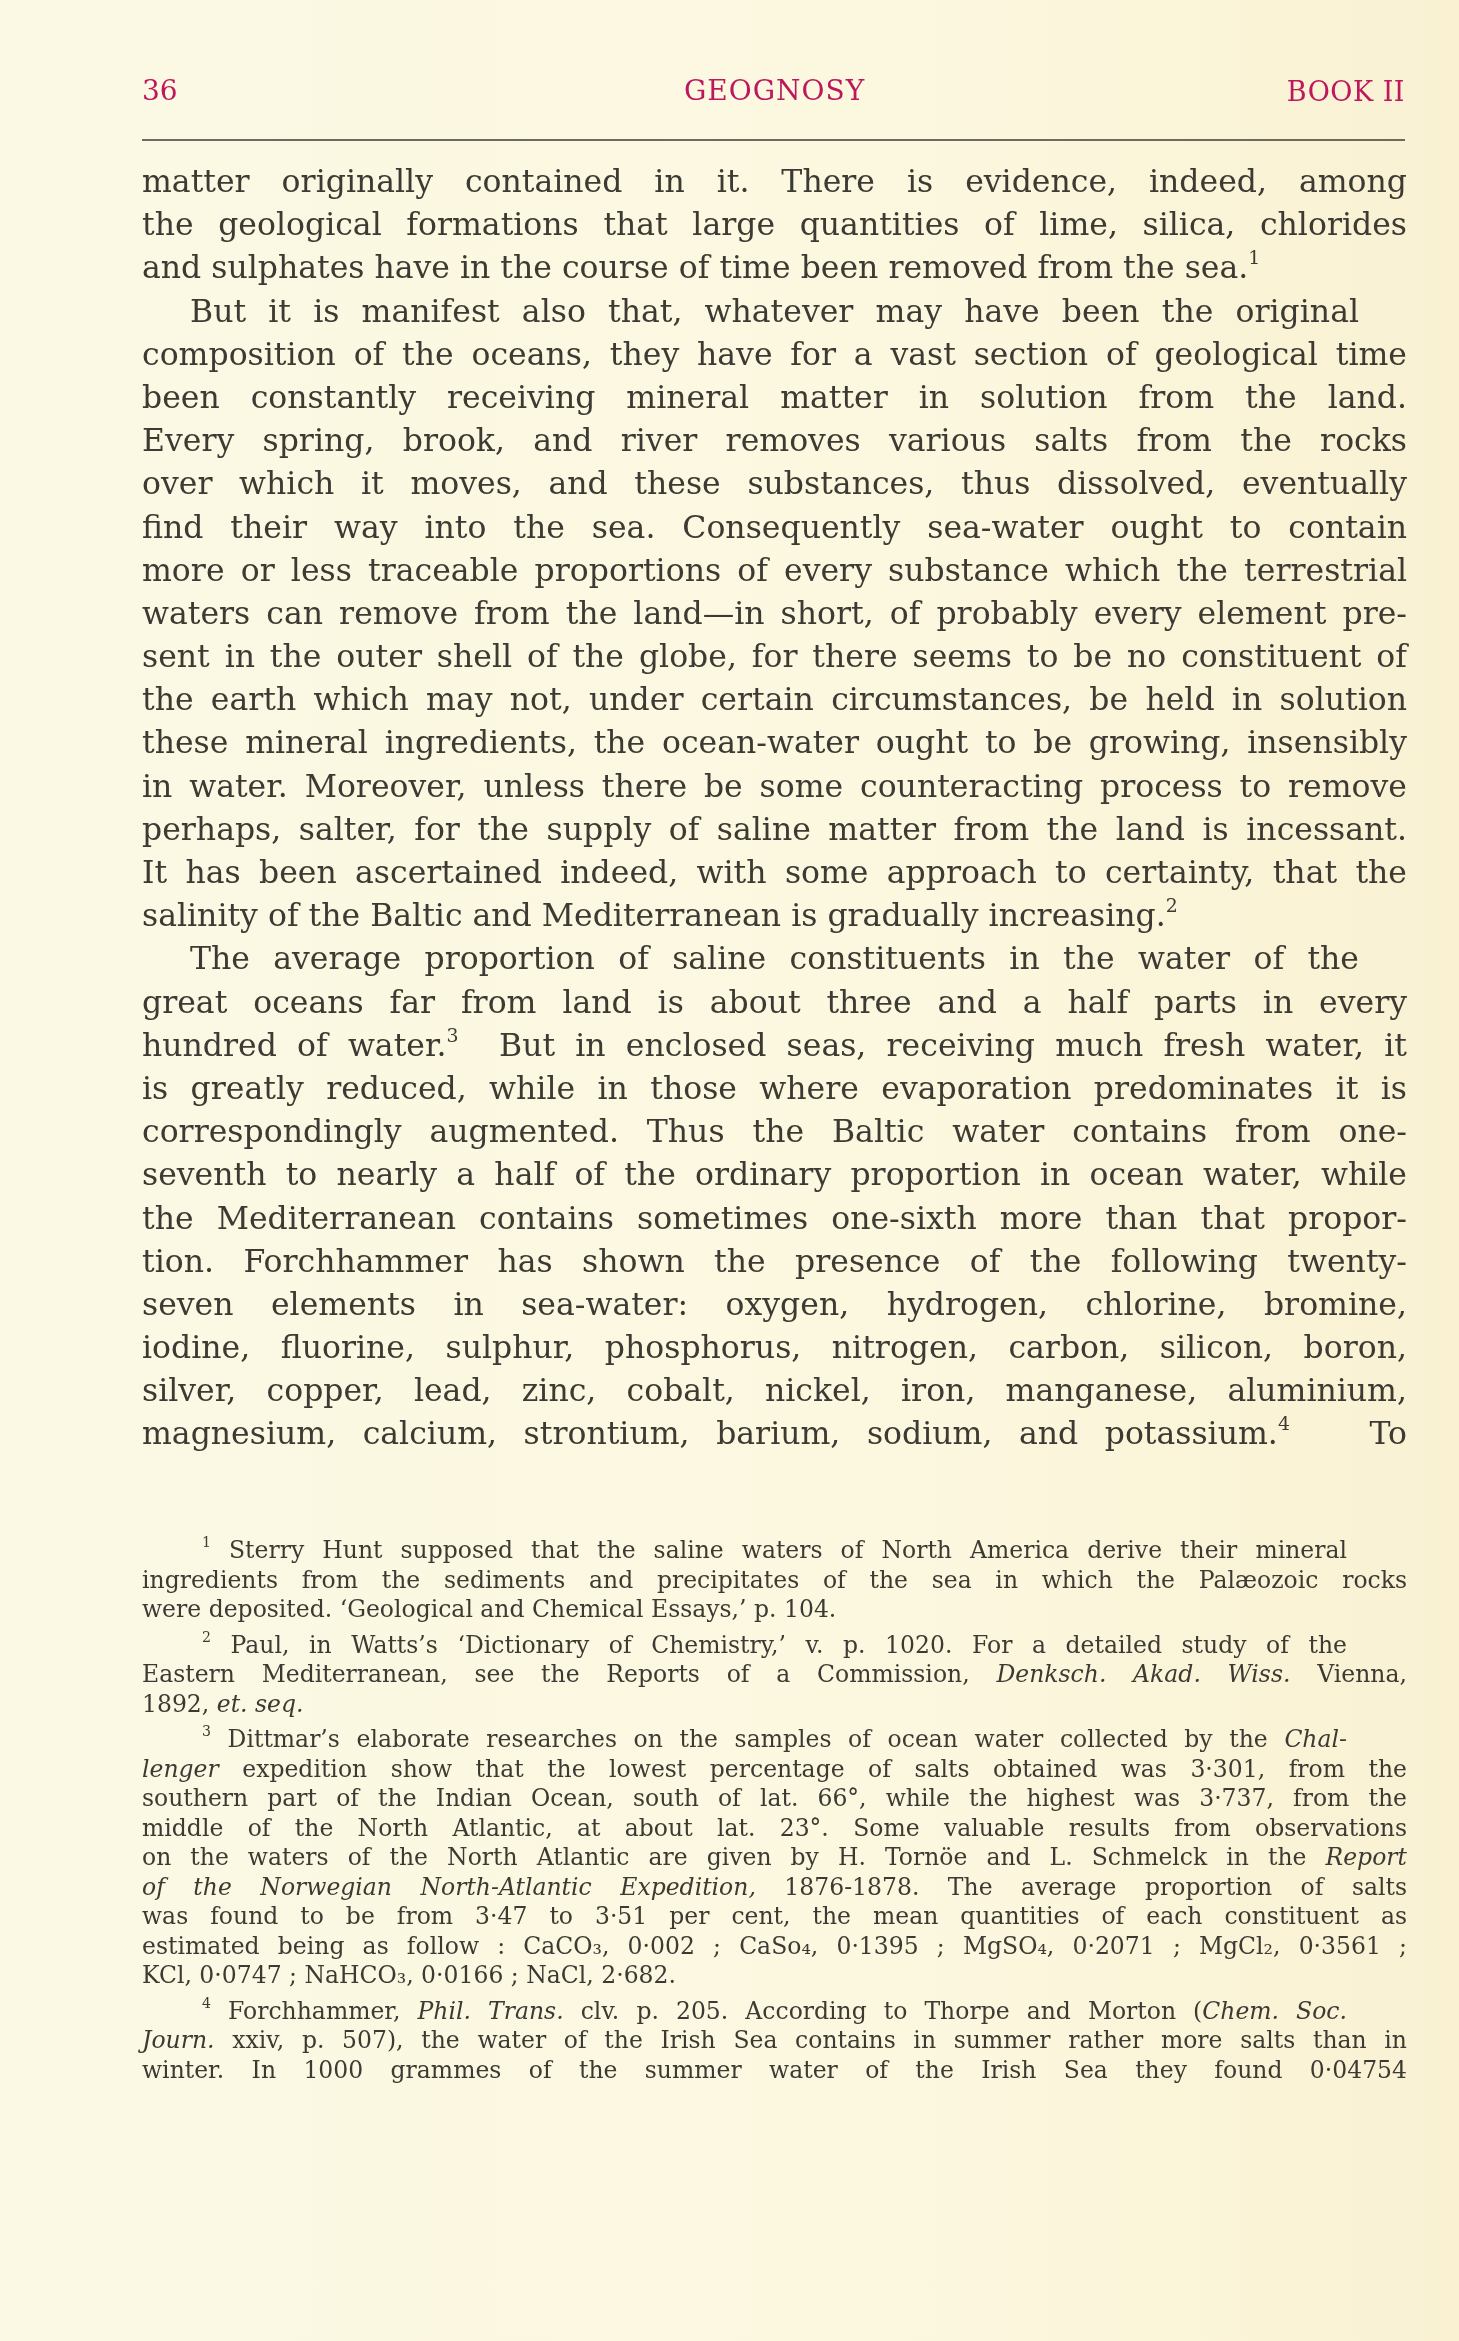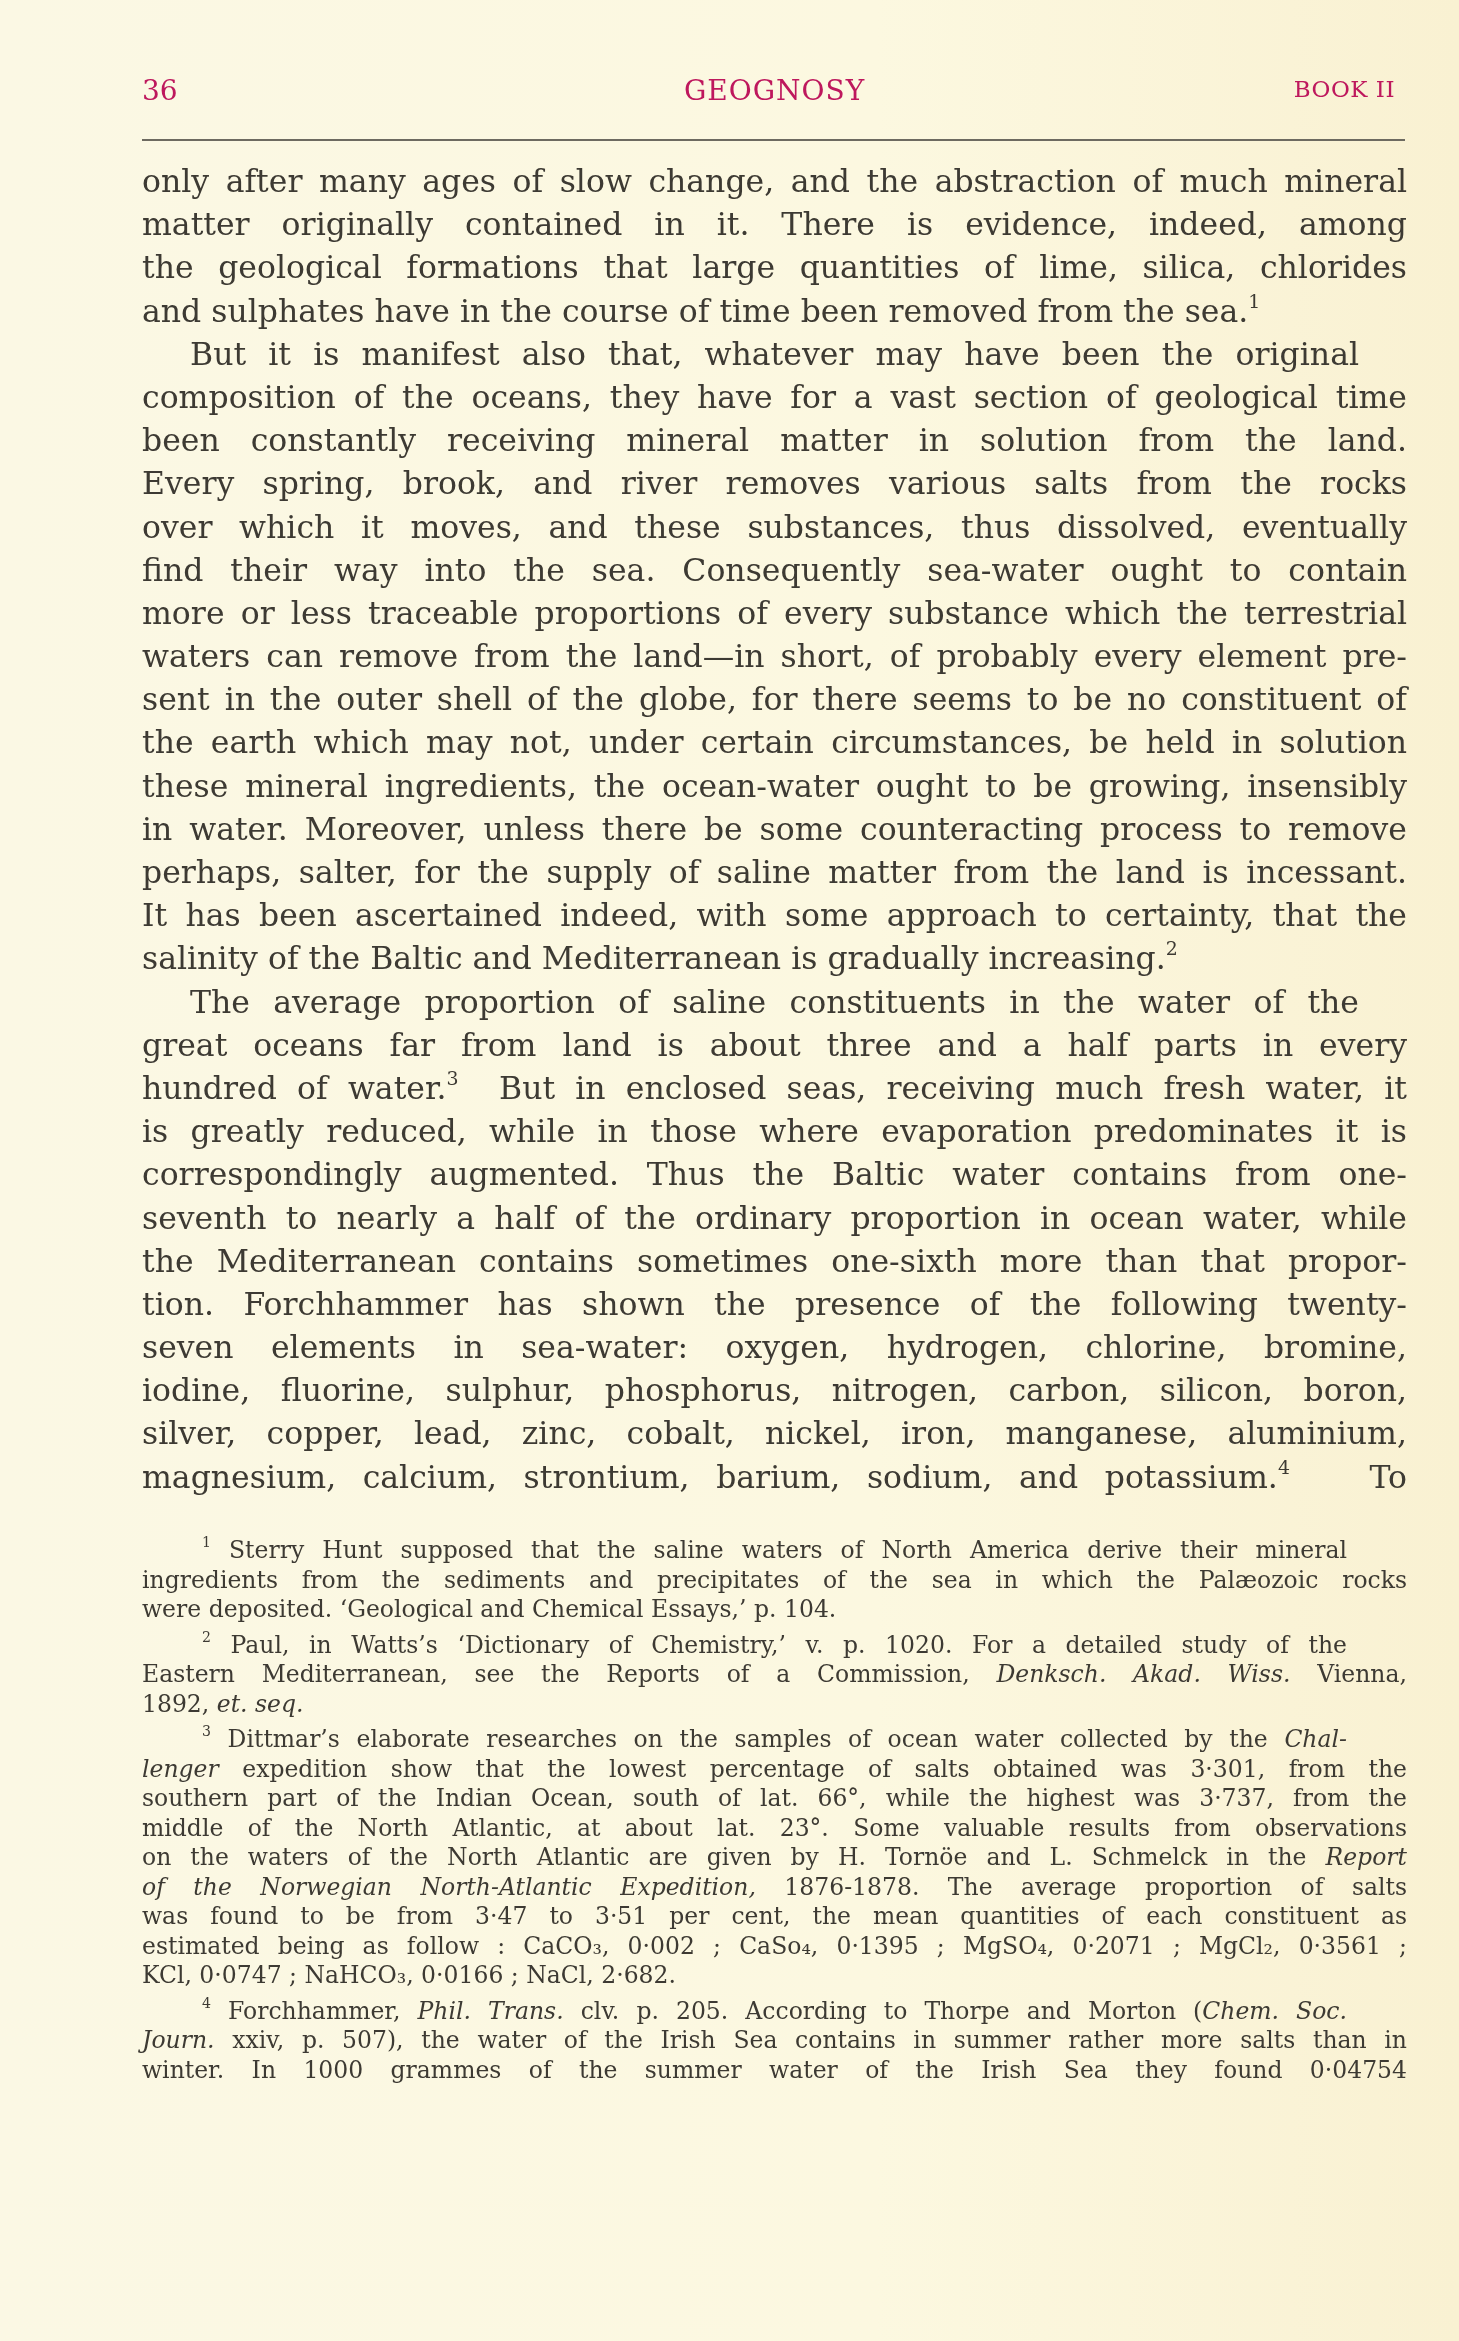--- a/index.html
+++ b/index.html
@@ -39,23 +39,23 @@
     .running-title {
       position: absolute;
       left: 0;
       right: 0;
       top: 0;
       text-align: center;
       letter-spacing: 1px;
     }
     .book-label {
       position: absolute;
-      right: 12px;
+      right: 2px;
       top: 2px;
-      font-size: 23px;
+      font-size: 27px;
       letter-spacing: 0.5px;
     }
     .head-rule {
       position: absolute;
       top: 139px;
       left: 0;
       width: 1263px;
       height: 0;
       border-top: 2px solid #6d6a60;
     }
@@ -140,21 +140,20 @@
 
   <div class="running-head">
     <span class="page-number">36</span>
     <span class="running-title">GEOGNOSY</span>
     <span class="book-label">BOOK II</span>
   </div>
   <div class="head-rule"></div>
 
   <div class="body-text">
 
-    <span class="line"><span class="inner">only after many ages of slow change, and the abstraction of much mineral</span></span>
     <span class="line"><span class="inner">matter originally contained in it.  There is evidence, indeed, among</span></span>
     <span class="line"><span class="inner">the geological formations that large quantities of lime, silica, chlorides</span></span>
     <span class="line last"><span class="inner"><span>and sulphates have in the course of time been removed from the sea.</span><sup>1</sup></span></span>
 
     <span class="line indent"><span class="inner">But it is manifest also that, whatever may have been the original</span></span>
     <span class="line"><span class="inner">composition of the oceans, they have for a vast section of geological time</span></span>
     <span class="line"><span class="inner">been constantly receiving mineral matter in solution from the land.</span></span>
     <span class="line"><span class="inner">Every spring, brook, and river removes various salts from the rocks</span></span>
     <span class="line"><span class="inner">over which it moves, and these substances, thus dissolved, eventually</span></span>
     <span class="line"><span class="inner">find their way into the sea.  Consequently sea-water ought to contain</span></span>

